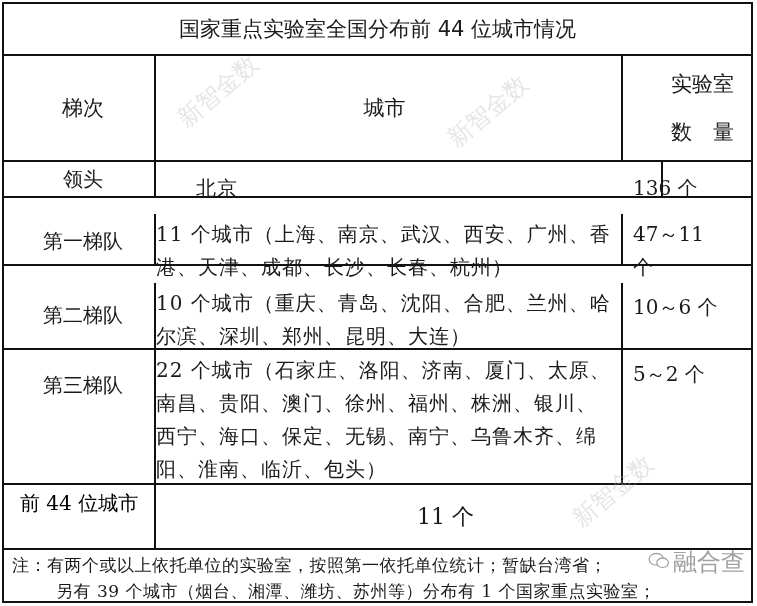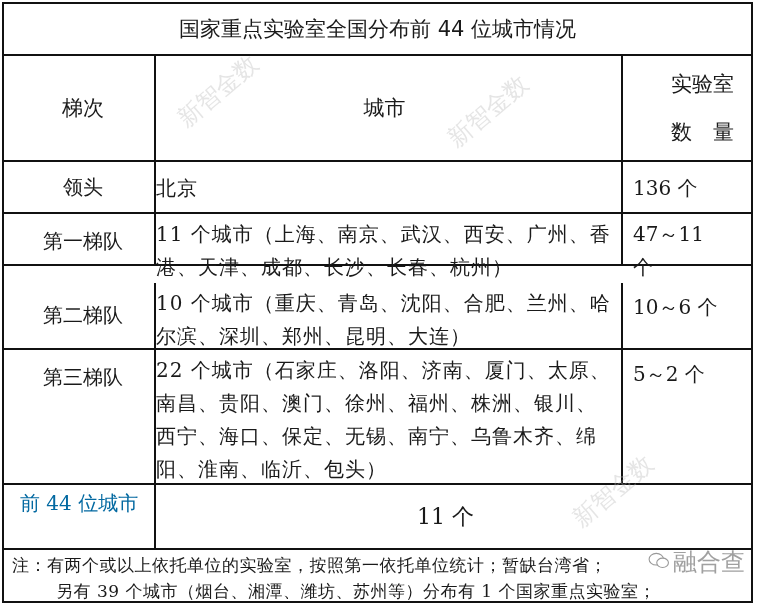--- a/index.html
+++ b/index.html
@@ -13,21 +13,21 @@
   .c1 { left: 0; width: 144px; border-right: 2px solid #111; margin-left: 8px; }
   .c2 { left: 144px; width: 475px; border-right: 2px solid #111; }
   .c3 { left: 619px; right: 0; }
   .center { display: flex; align-items: center; justify-content: center; text-align: center; }
   .bold { font-family: "DejaVu Sans", "Liberation Sans", sans-serif; font-weight: normal; }
   .title { font-size: 21px; }
   .hdr { font-size: 21px; }
   .tier { font-size: 20px; }
   .body-txt { font-size: 20px; line-height: 33px; padding: 4px 8px 0 8px; letter-spacing: 1px; }
   .count { font-size: 20px; padding: 10px 24px 0 10px; line-height: 33px; }
-  .avg-label { font-size: 20px; line-height: 32px; padding: 2px 8px; color: #0369a1; }
+  .avg-label { font-size: 20px; line-height: 32px; padding: 2px 8px; color: #000000; }
   .avg-val { font-size: 22px; }
   .note { font-size: 17px; line-height: 26px; padding: 2px 8px; letter-spacing: 0.5px; }
   .note .l2 { padding-left: 44px; }
   .hdr3 { flex-direction: column; line-height: 48px; margin-left: 31px; }
   .wm { position: absolute; color: rgba(180,180,180,0.35); font-family: "DejaVu Sans", sans-serif;
         font-size: 24px; transform: rotate(-40deg); pointer-events: none; white-space: nowrap; }
   .brand { position: absolute; right: 12px; bottom: 28px; color: rgba(120,120,120,0.7);
            font-family: "DejaVu Sans", sans-serif; font-size: 24px; display:flex; align-items:center; gap:3px; }
   .brand svg { width: 22px; height: 18px; }
 </style>
@@ -46,46 +46,46 @@
       </div>
     <div class="cell c2 center bold hdr">
         <span>城市</span>
       </div>
     <div class="cell c3 center bold hdr hdr3">
       <span>实验室</span>
       <span>数　量</span>
     </div>
   </div>
 
-  <div class="row" style="top:158px;height:52px;">
+  <div class="row" style="top:158px;height:36px;">
     <div class="cell c1 center bold tier">
         <span>领头</span>
       </div>
-    <div class="cell c2 body-txt" style="padding-top:10px;"><span>北京</span></div>
+    <div class="cell c2 body-txt" style="padding-top:10px;margin-left:40px;"><span>北京</span></div>
     <div class="cell c3 count"><span>136 个</span></div>
   </div>
 
   <div class="row" style="top:210px;height:52px;">
     <div class="cell c1 center bold tier" style="align-items:flex-start;padding-top:14px;">
         <span>第一梯队</span>
       </div>
     <div class="cell c2 body-txt"><span>11 个城市（上海、南京、武汉、西安、广州、香港、天津、成都、长沙、长春、杭州）</span></div>
     <div class="cell c3 count" style="padding-top:4px;"><span>47～11 个</span></div>
   </div>
 
   <div class="row" style="top:279px;height:67px;">
     <div class="cell c1 center bold tier">
         <span>第二梯队</span>
       </div>
     <div class="cell c2 body-txt"><span>10 个城市（重庆、青岛、沈阳、合肥、兰州、哈尔滨、深圳、郑州、昆明、大连）</span></div>
     <div class="cell c3 count" style="padding-top:8px;"><span>10～6 个</span></div>
   </div>
 
   <div class="row" style="top:346px;height:135px;">
-    <div class="cell c1 center bold tier" style="align-items:flex-start;padding-top:14px;">
+    <div class="cell c1 center bold tier" style="align-items:flex-start;padding-top:22px;">
         <span>第三梯队</span>
       </div>
     <div class="cell c2 body-txt"><span>22 个城市（石家庄、洛阳、济南、厦门、太原、南昌、贵阳、澳门、徐州、福州、株洲、银川、西宁、海口、保定、无锡、南宁、乌鲁木齐、绵阳、淮南、临沂、包头）</span></div>
     <div class="cell c3 count" style="padding-top:8px;"><span>5～2 个</span></div>
   </div>
 
   <div class="row" style="top:481px;height:65px;">
     <div class="cell c1 avg-label">
       <div>前 44 位城市</div>
     </div>

